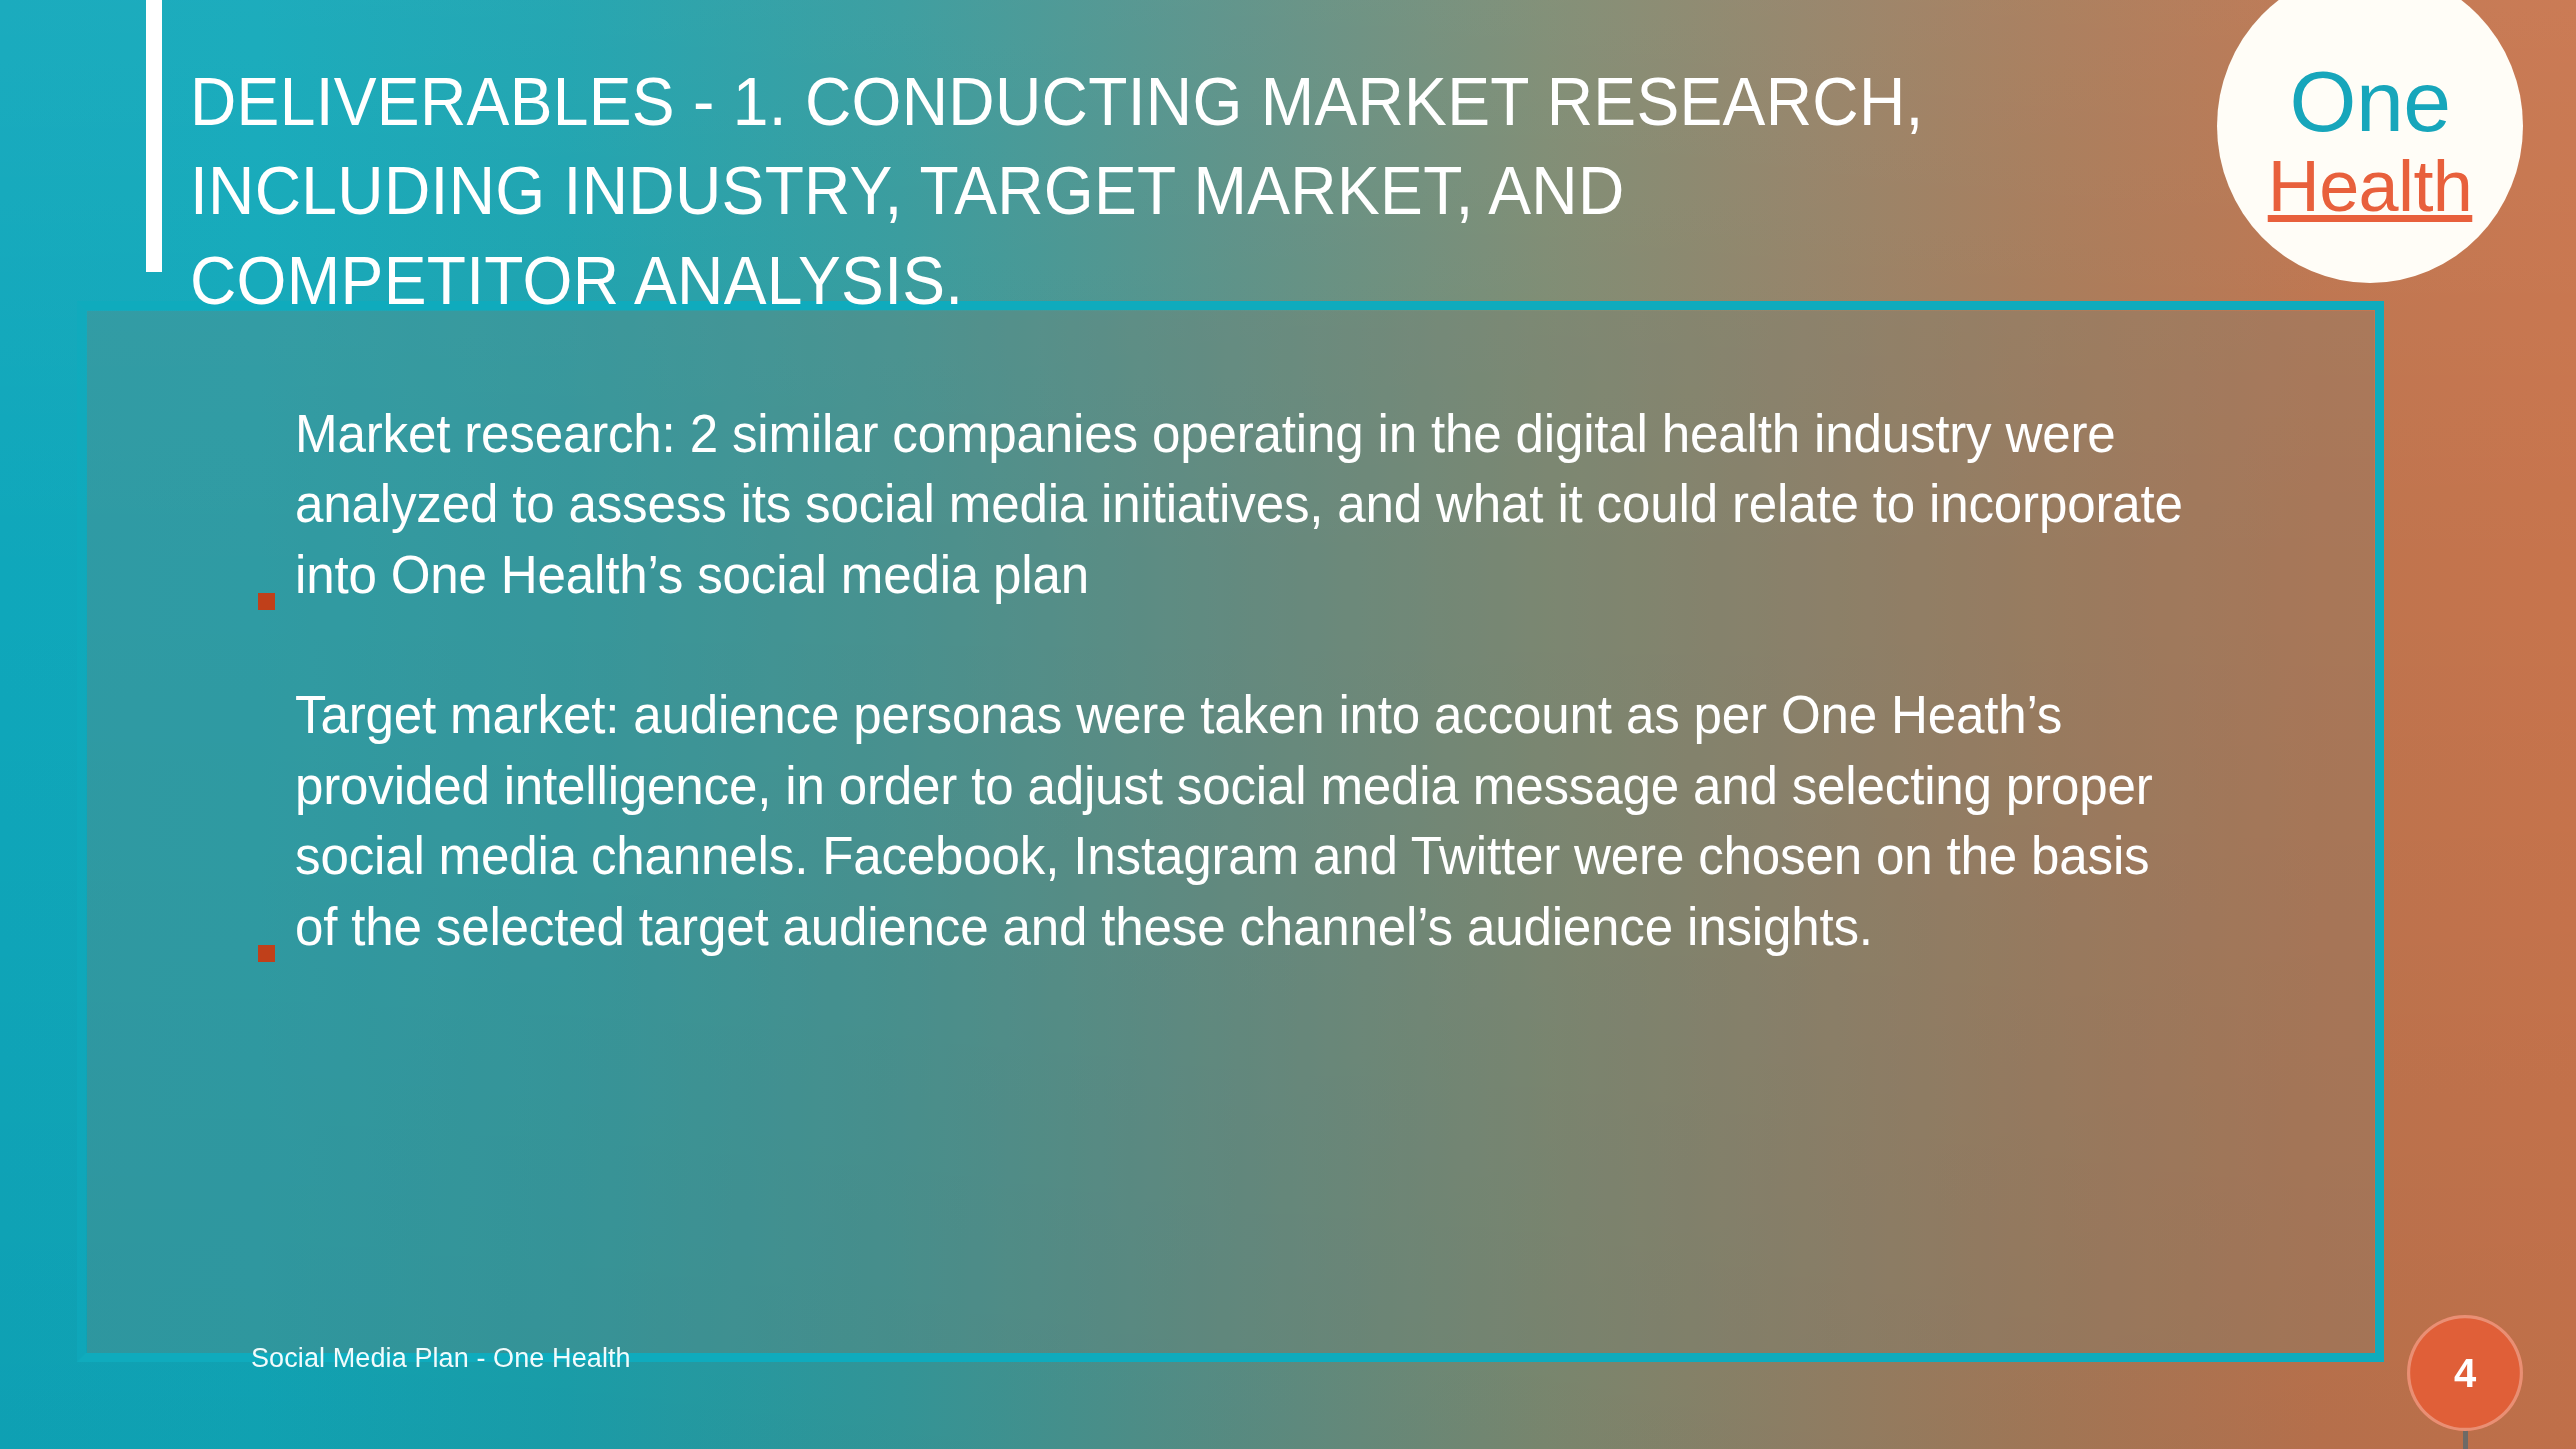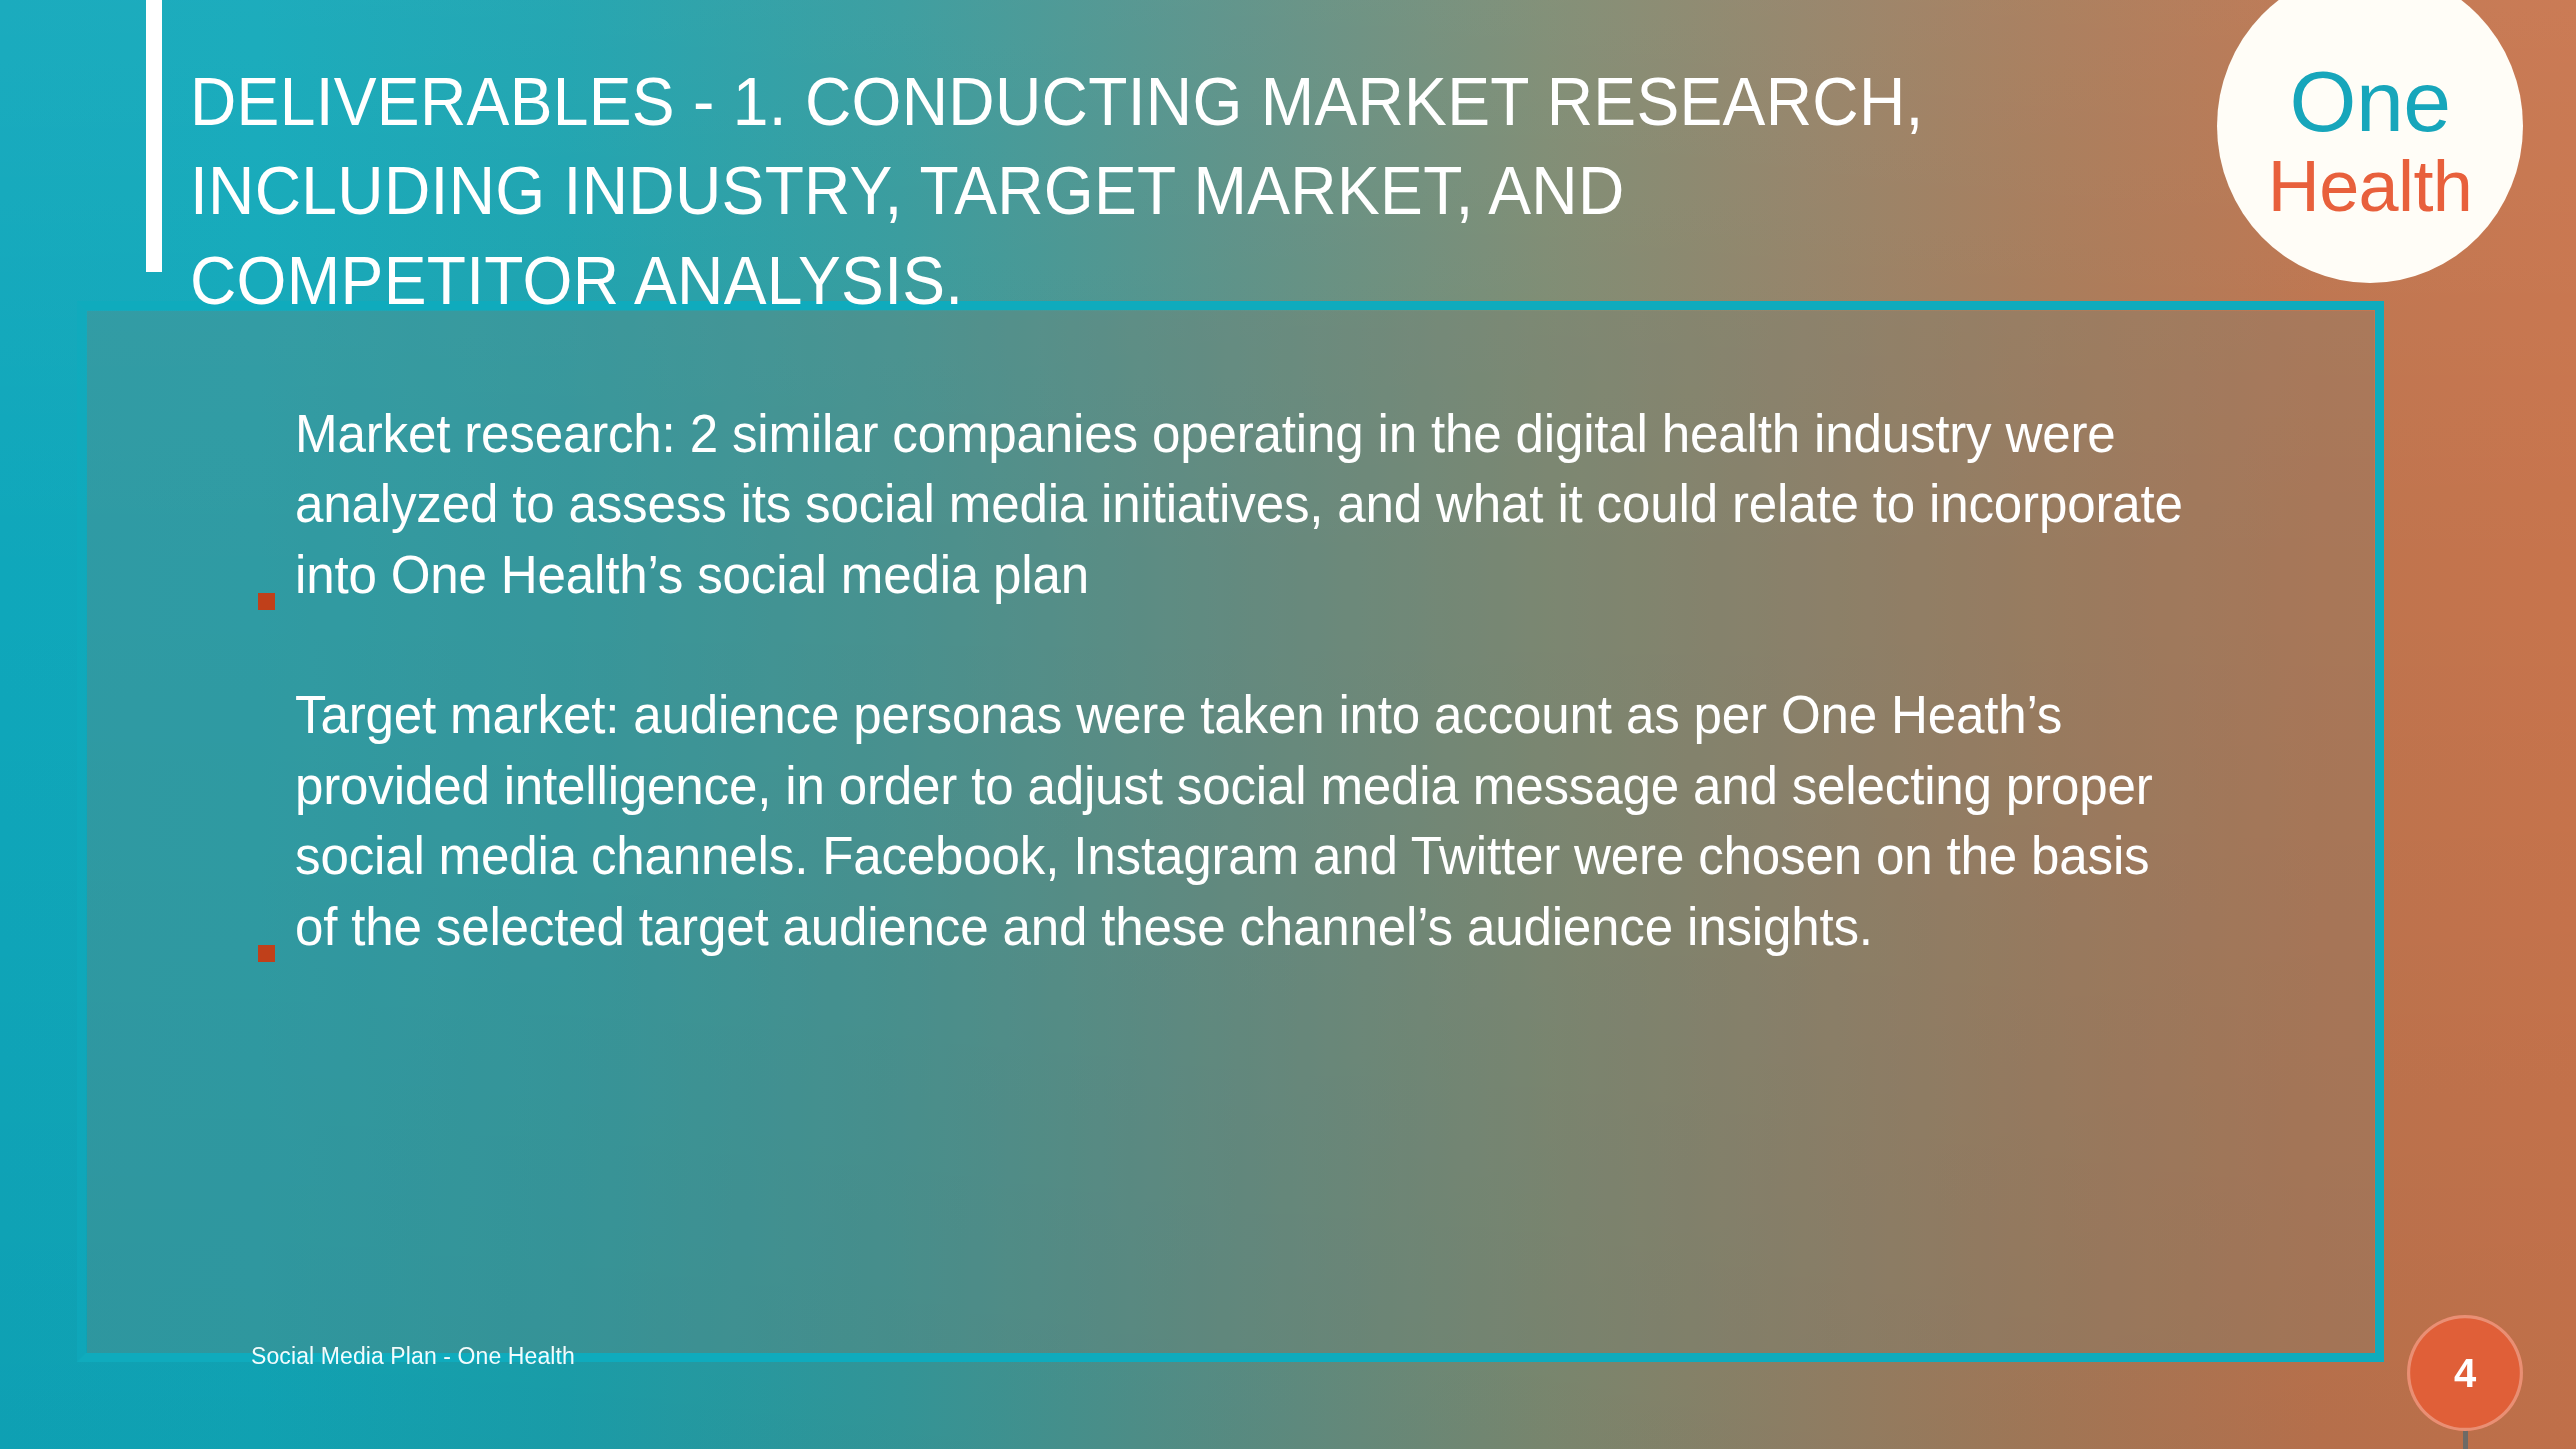--- a/index.html
+++ b/index.html
@@ -113,20 +113,21 @@
     font-weight: 400;
     letter-spacing: -0.6px;
     margin-top: 28px;
   }
   .logo-health {
     font-size: 72px;
     color: #e8603c;
     font-weight: 400;
     letter-spacing: -0.6px;
     margin-top: 5.2px;
+    text-decoration: underline;
   }
 
   
   .body {
     position: absolute;
     left: 258px;
     top: 399px;
     width: 2048px;
   }
   .bullet-row {
@@ -154,21 +155,21 @@
   }
   .bullet-row.b2 .bullet-text { width: 1977px; }
   .bullet-row.b1 .bullet-text { width: 2016px; }
 
   
   .footer {
     position: absolute;
     left: 251px;
     top: 1343px;
     color: #f2fbfc;
-    font-size: 23px;
+    font-size: 27px;
     font-weight: 400;
     letter-spacing: 0.1px;
     font-family: "Liberation Sans Narrow", "Liberation Sans", sans-serif;
     text-align: center;
   }
 
   
   .pagenum-line {
     position: absolute;
     left: 2463px;

